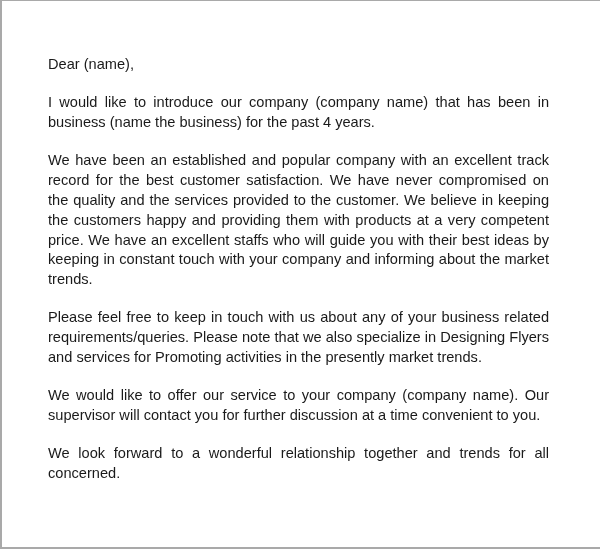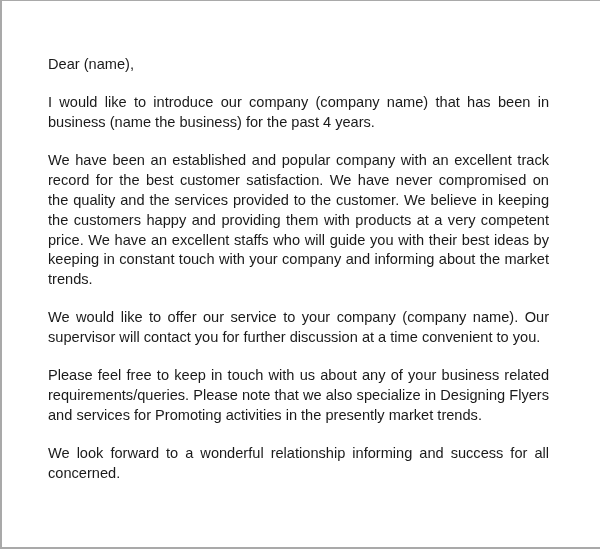--- a/index.html
+++ b/index.html
@@ -44,17 +44,17 @@
     }
   </style>
 </head>
 <body>
 
 <div class="page">
   <div class="letter">
     <p class="greeting">Dear (name),</p>
     <p>I would like to introduce our company (company name) that has been in business (name the business)  for the past 4 years.</p>
     <p>We have been an established and popular company with an excellent track record for the best customer satisfaction. We have never compromised on the quality and the services provided to the customer. We believe in keeping the customers happy and providing them with products at a very competent price. We have an excellent staffs who will guide you with their best ideas by keeping in constant touch with your company and informing about the market trends.</p>
+    <p>Please feel free to keep in touch with us about any of your business related requirements/queries. Please note that we also specialize in Designing Flyers and services for Promoting activities in the presently market trends.</p>
     <p>We would like to offer our service to your company (company name). Our supervisor will contact you for further discussion at a time convenient to you.</p>
-    <p>Please feel free to keep in touch with us about any of your business related requirements/queries. Please note that we also specialize in Designing Flyers and services for Promoting activities in the presently market trends.</p>
-    <p>We look forward to a wonderful relationship informing and success for all concerned.</p>
+    <p>We look forward to a wonderful relationship together and trends for all concerned.</p>
   </div>
 </div>
 
 </body></html>

